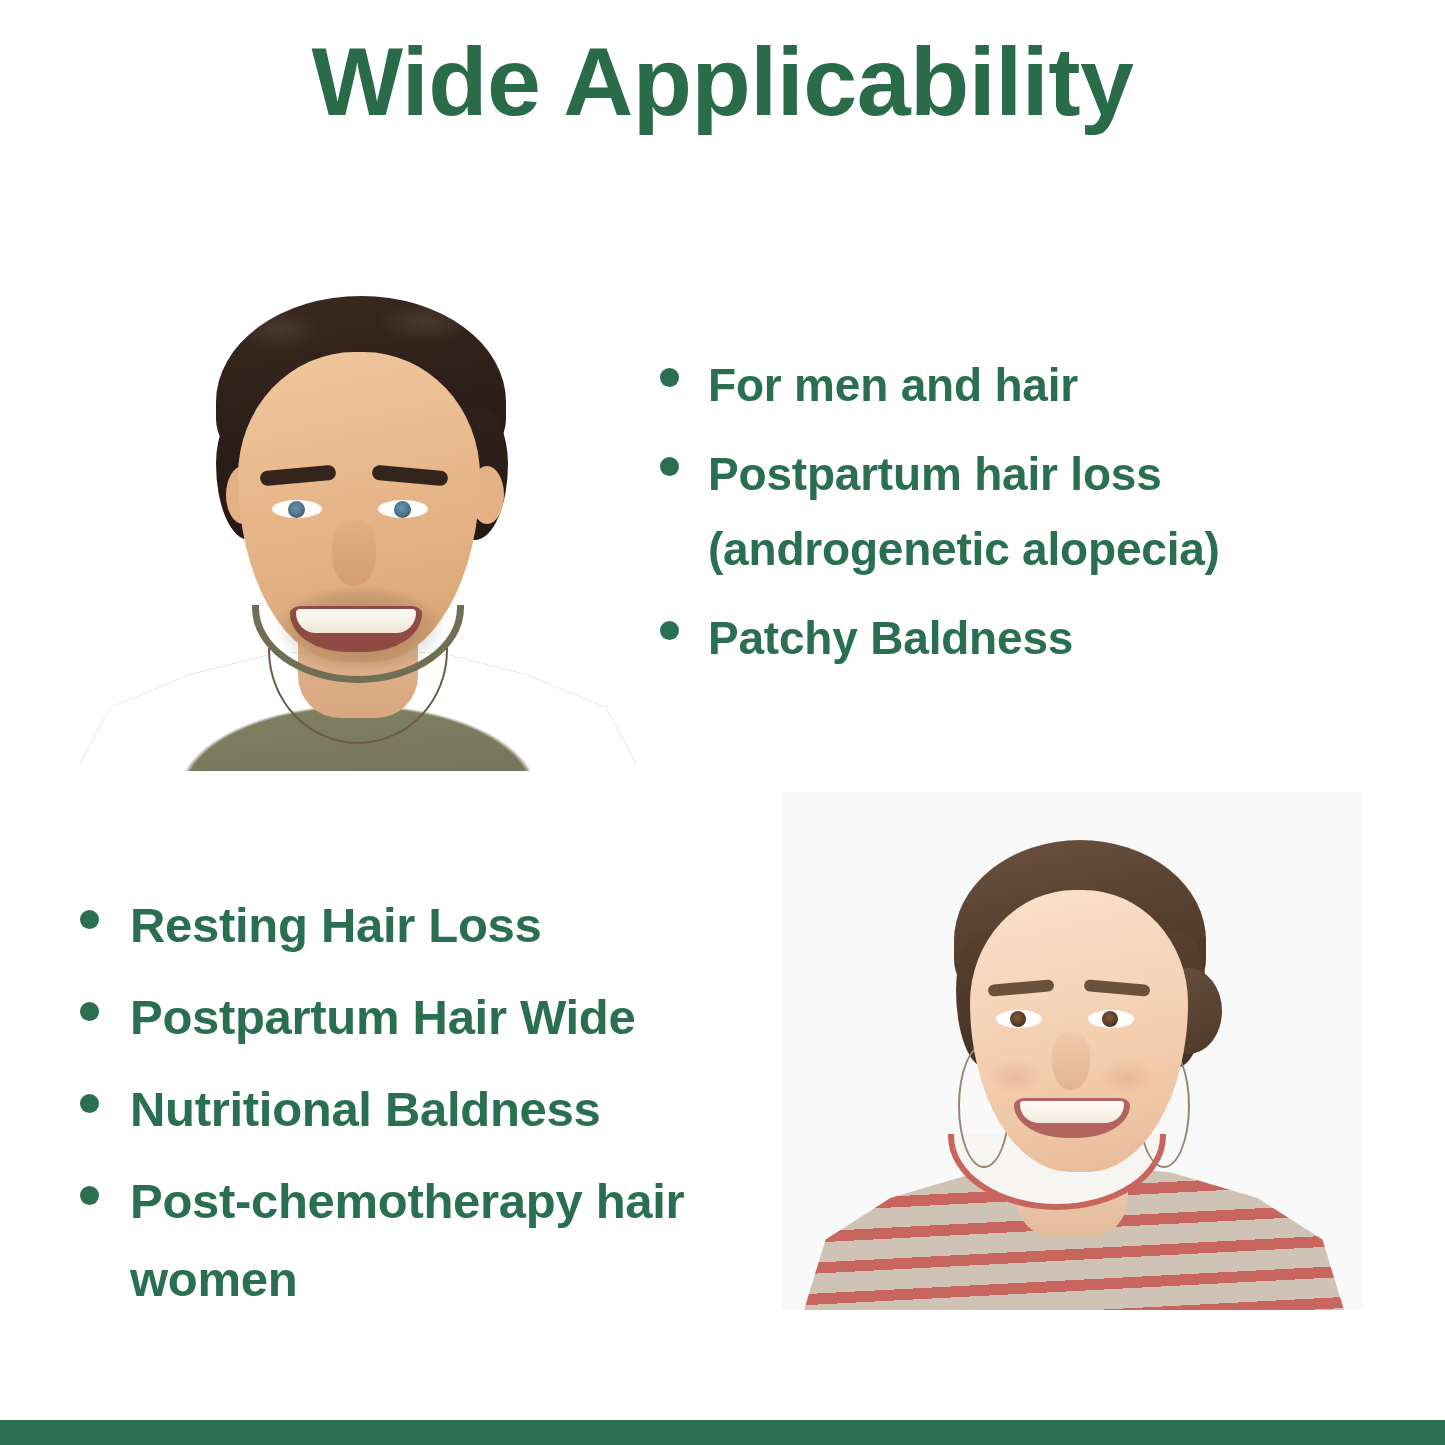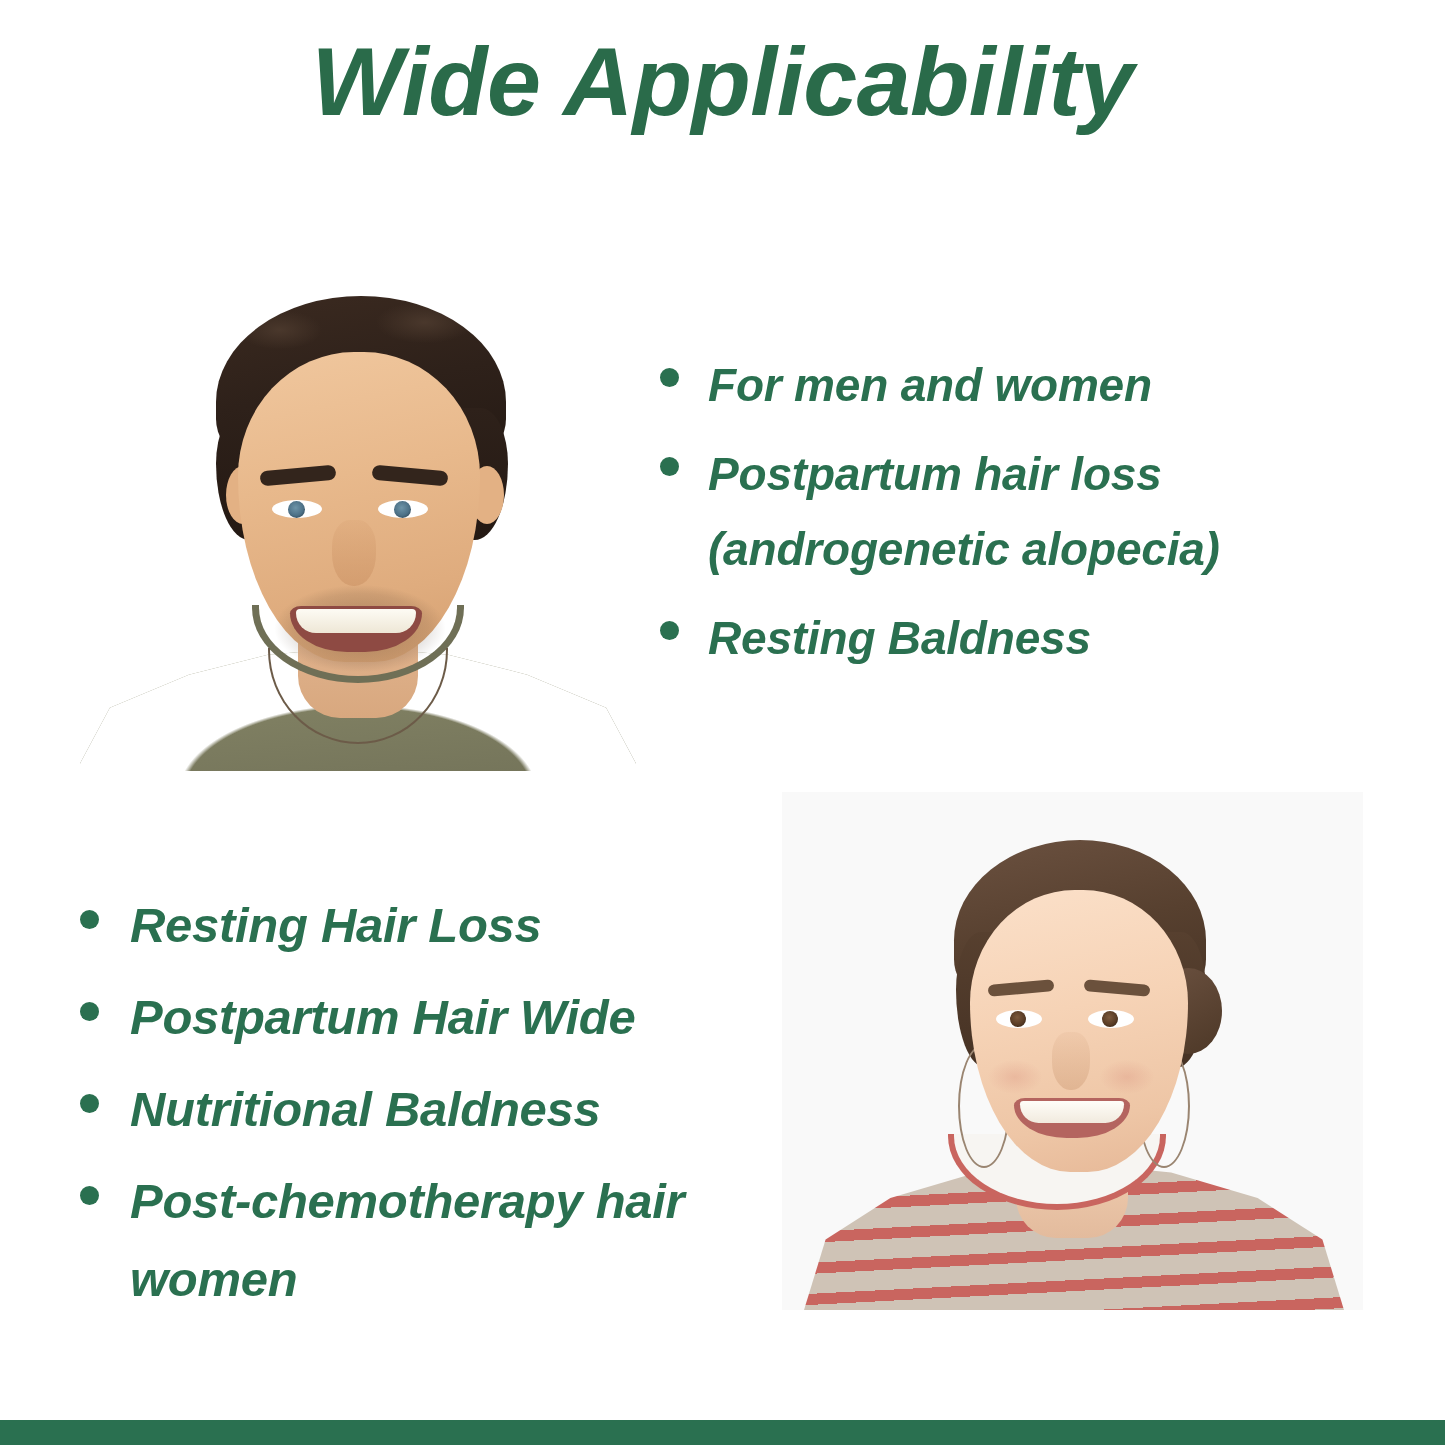--- a/index.html
+++ b/index.html
@@ -8,21 +8,20 @@
     width:1445px; height:1445px;
     background:#ffffff;
     font-family:"Liberation Sans", sans-serif;
     overflow:hidden;
   }
 
   #page {
     position:relative;
     width:1443px; height:1445px;
     background:#ffffff;
-    font-style:italic;
   }
 
   
   #title {
     position:absolute;
     left:0; top:30px;
     width:1445px;
     text-align:center;
     font-size:97px;
     font-weight:bold;
@@ -402,29 +401,29 @@
     <div class="nose"></div>
     <div class="stubble"></div>
     <div class="mouth">
       <div class="teeth"></div>
     </div>
   </div>
 
   <div class="bullet-list" id="list-right">
     <div class="bullet-item">
       <span class="bullet-dot"></span>
-      <span class="bullet-text">For men and women</span>
+      <span class="bullet-text">For men and hair</span>
     </div>
     <div class="bullet-item">
       <span class="bullet-dot"></span>
       <span class="bullet-text">Postpartum hair loss (androgenetic alopecia)</span>
     </div>
     <div class="bullet-item">
       <span class="bullet-dot"></span>
-      <span class="bullet-text">Resting Baldness</span>
+      <span class="bullet-text">Patchy Baldness</span>
     </div>
   </div>
 
   <div class="bullet-list" id="list-left">
     <div class="bullet-item">
       <span class="bullet-dot"></span>
       <span class="bullet-text">Resting Hair Loss</span>
     </div>
     <div class="bullet-item">
       <span class="bullet-dot"></span>

